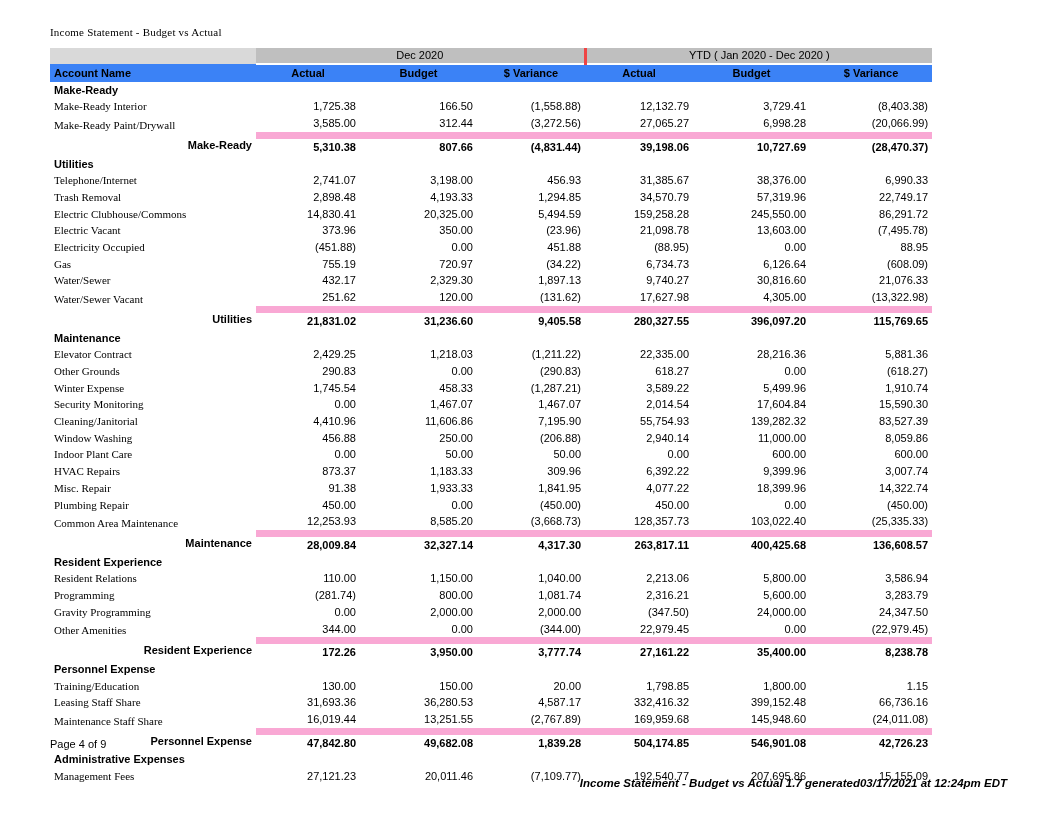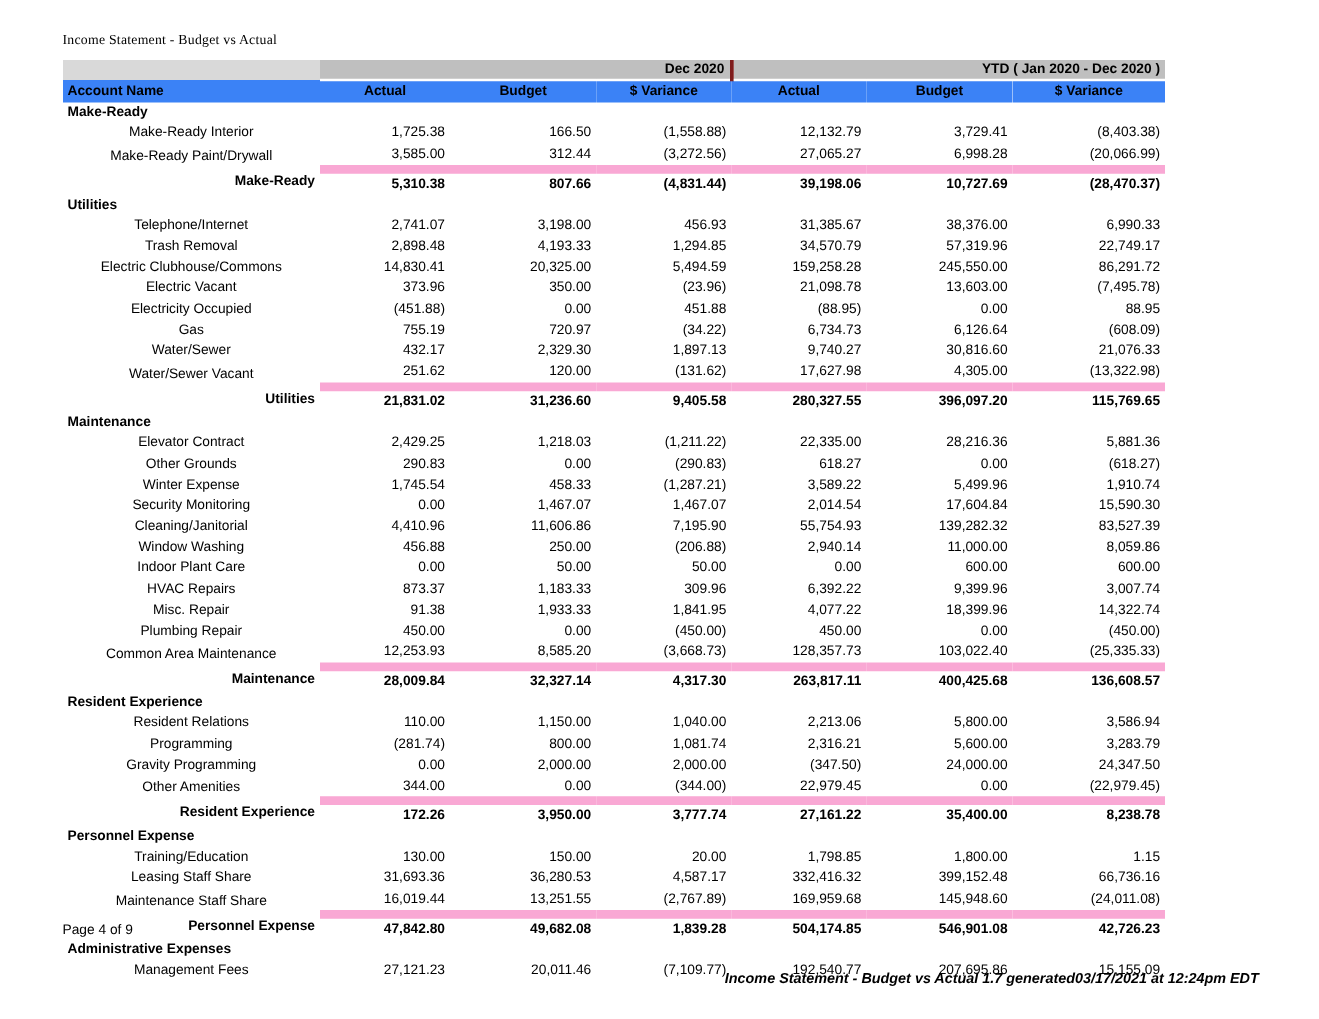--- a/index.html
+++ b/index.html
@@ -35,41 +35,42 @@
     padding: 0 4px 0 4px;
     white-space: nowrap;
     overflow: hidden;
     vertical-align: middle;
   }
   
   tr.group-row th { height: 15px; line-height: 15px; }
   th.group-blank { background: #d9d9d9; }
   th.grp {
     background: #bfbfbf;
-    font-weight: bold;
-    text-align: right;
+    font-weight: normal;
+    text-align: center;
     border-bottom: 2px solid #ffffff;
   }
-  th.grp-ytd { border-left: 3px solid #7f1d1d; }
+  th.grp-ytd { border-left: 3px solid #ef4444; }
   
   tr.col-row th {
     background: #3b82f6;
     font-weight: bold;
   }
   th.hdr-acct { text-align: left; padding-left: 2px; }
   th.hdr-num { text-align: center; }
   
   td.section-name {
     font-weight: bold;
     text-align: left;
     padding-left: 13px;
   }
   td.acct-label {
-    text-align: center;
+    text-align: left;
     padding-left: 17px;
+    font-family: Liberation Serif, serif;
   }
   td.num { text-align: right; }
   tr.total-row td { font-weight: bold; }
   td.total-label {
     text-align: right;
     padding-right: 4px;
   }
   td.total-num { border-top: 7px solid #f9a8d4; }
   
   .footer-page {

